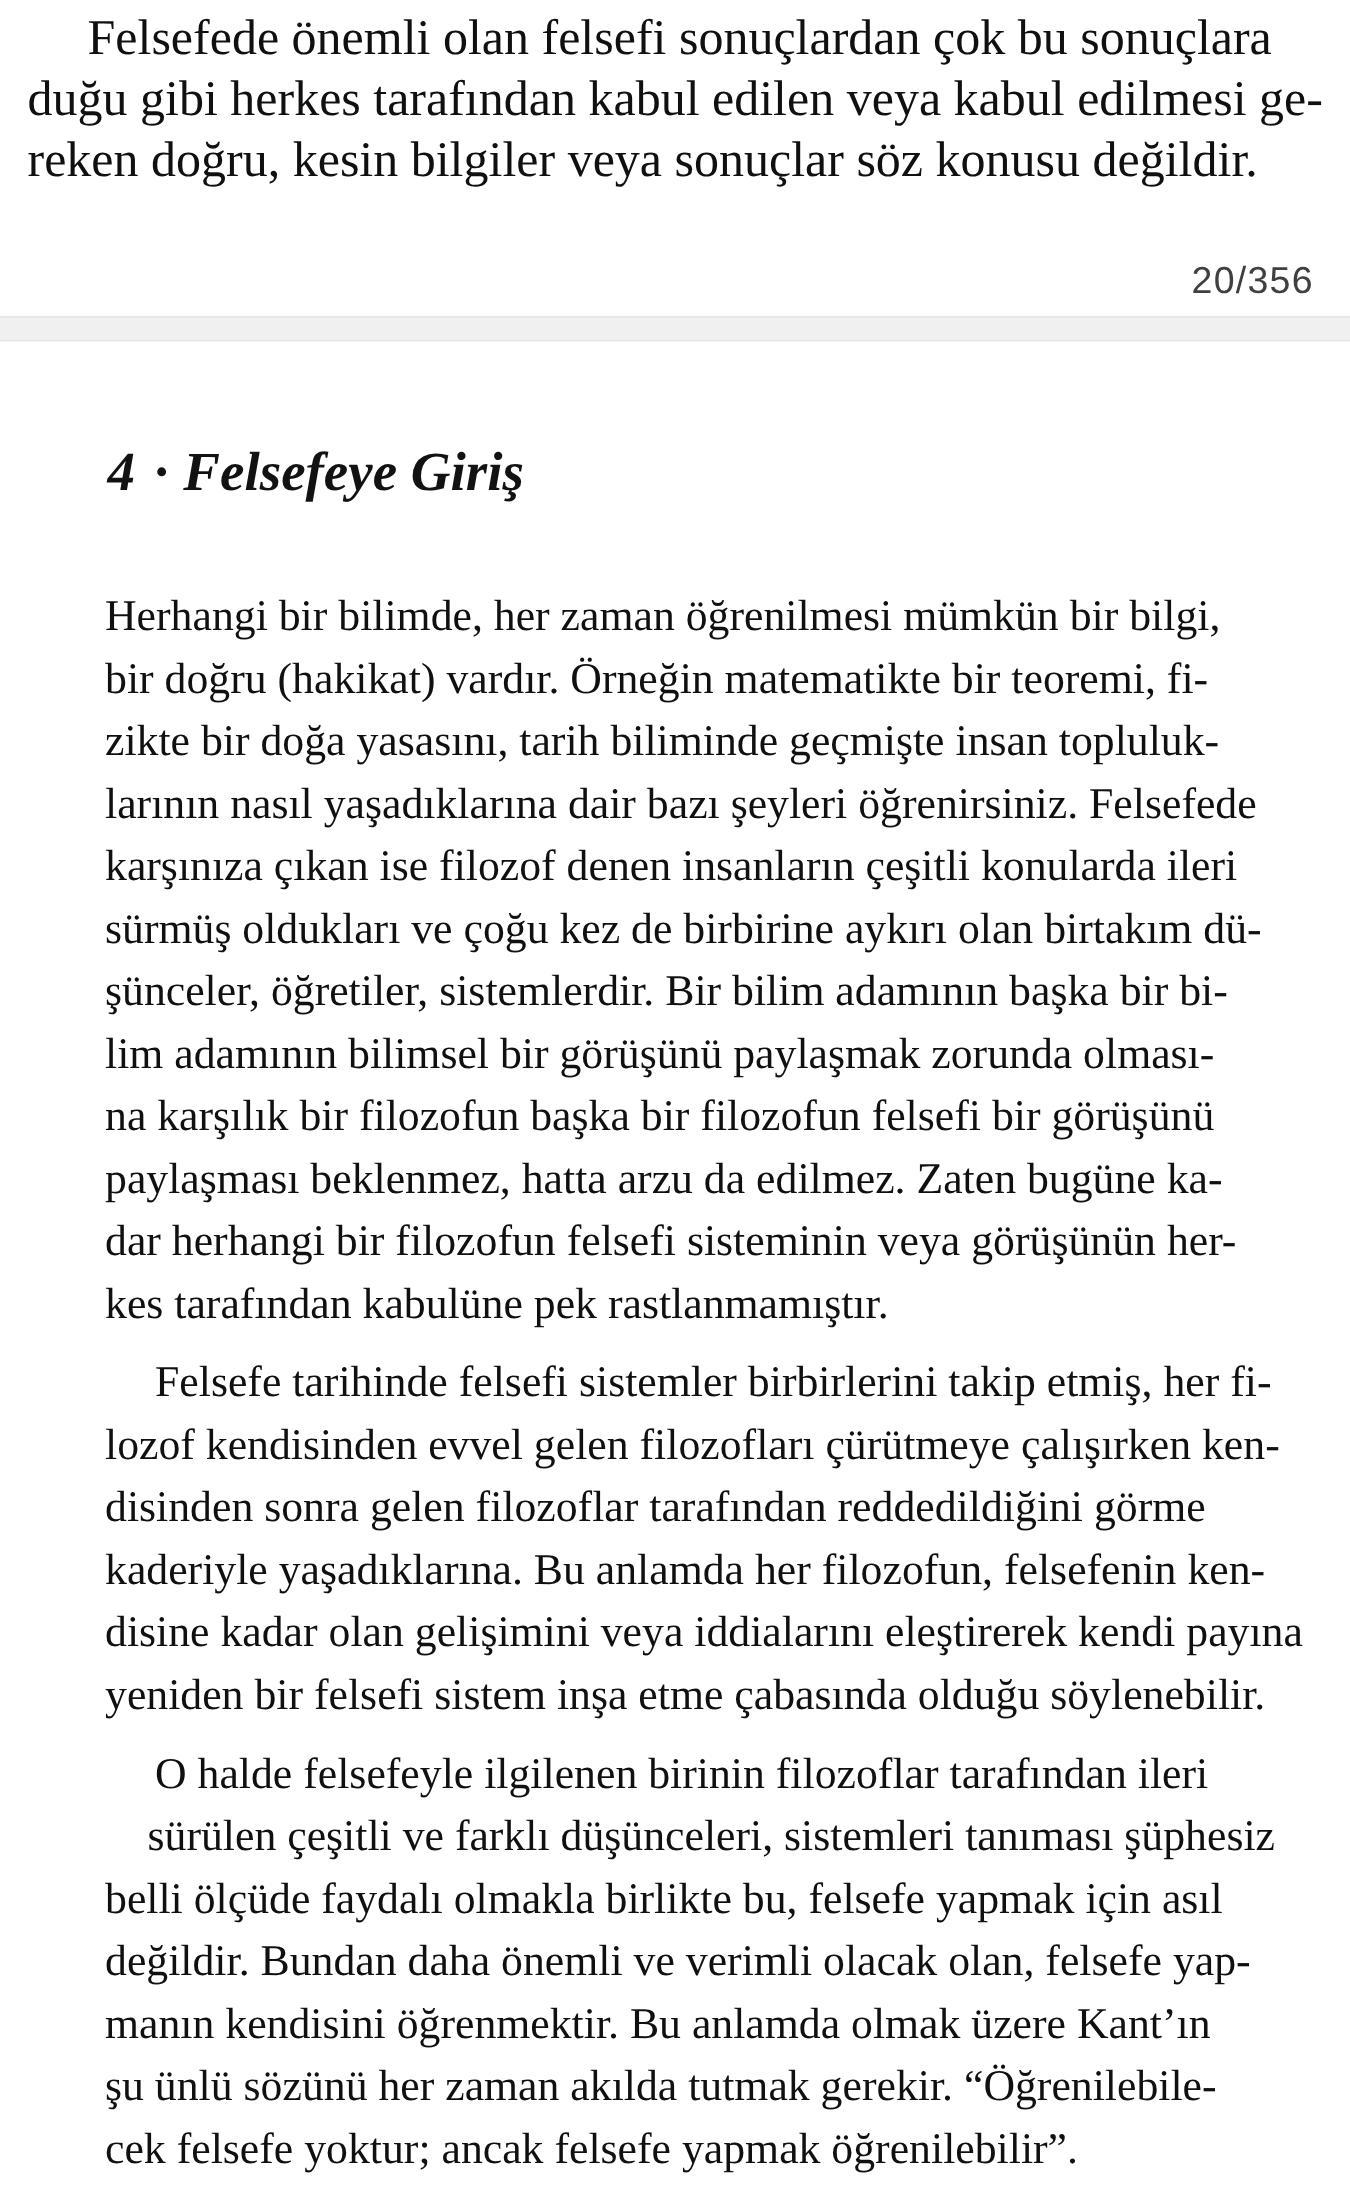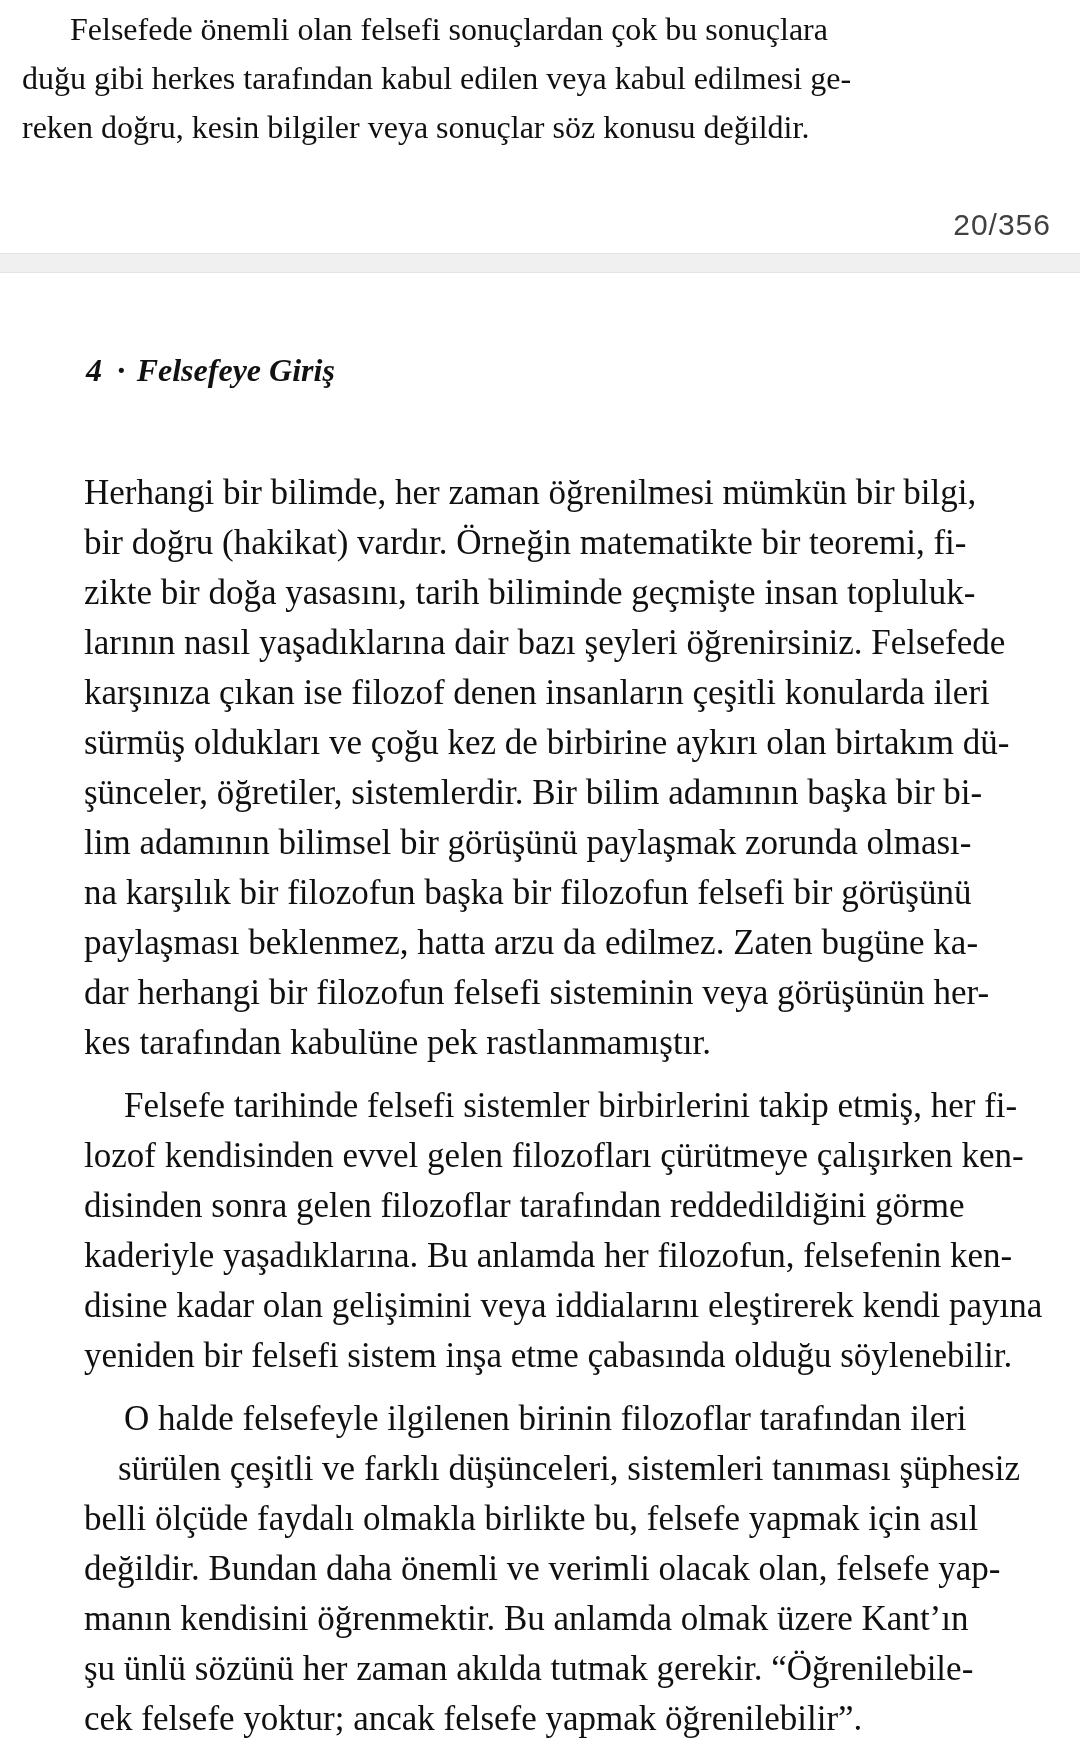--- a/index.html
+++ b/index.html
@@ -17,21 +17,21 @@
     color: #101010;
   }
   
   .prev-page {
     position: absolute;
     top: 5px;
     left: 22px;
     width: 1038px;
   }
   .prev-page .ln {
-    font-size: 32px;
+    font-size: 40px;
     line-height: 49px;
     font-family: Liberation Serif, serif;
   }
   .prev-page .ln.indent-lg { text-indent: 48px; }
 
   
   .ln {
     display: block;
     white-space: nowrap;
     overflow: visible;
@@ -61,21 +61,21 @@
     border-bottom: 1px solid #e4e4e4;
   }
 
   
   .running-header {
     position: absolute;
     top: 352px;
     left: 86px;
     font-style: italic;
     font-weight: 600;
-    font-size: 32px;
+    font-size: 44px;
     color: #121212;
   }
   .running-header .sep { margin: 0 10px 0 14px; font-style: normal; }
 
   
   .body-text {
     position: absolute;
     top: 468px;
     left: 84px;
     width: 970px;

